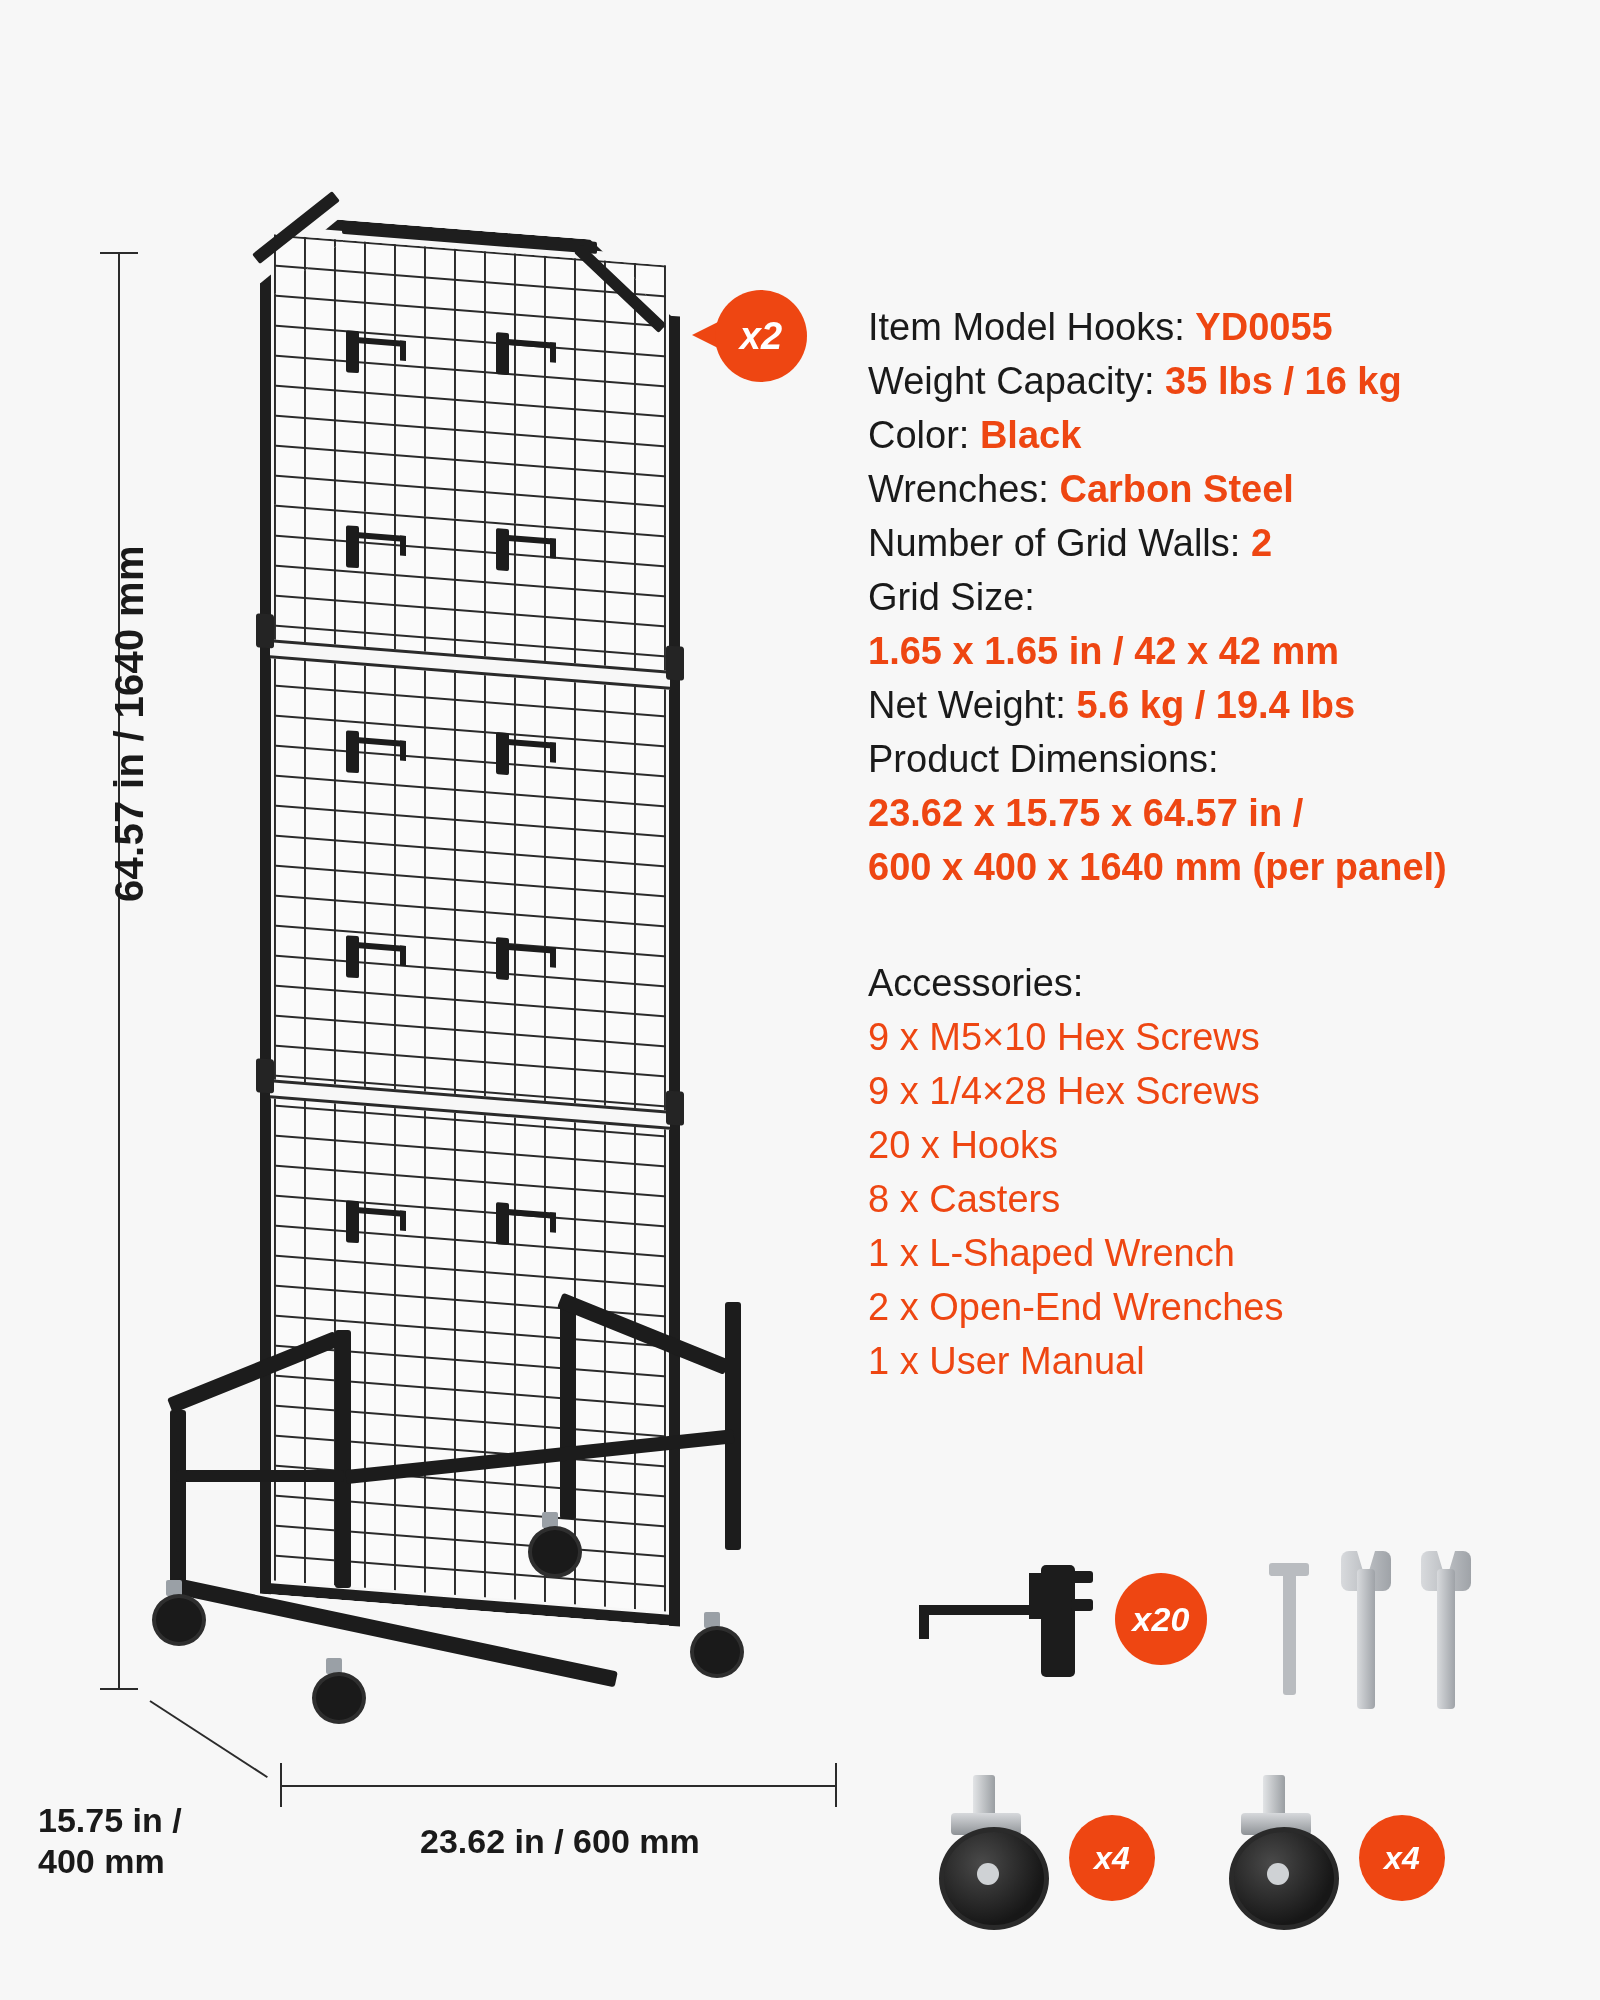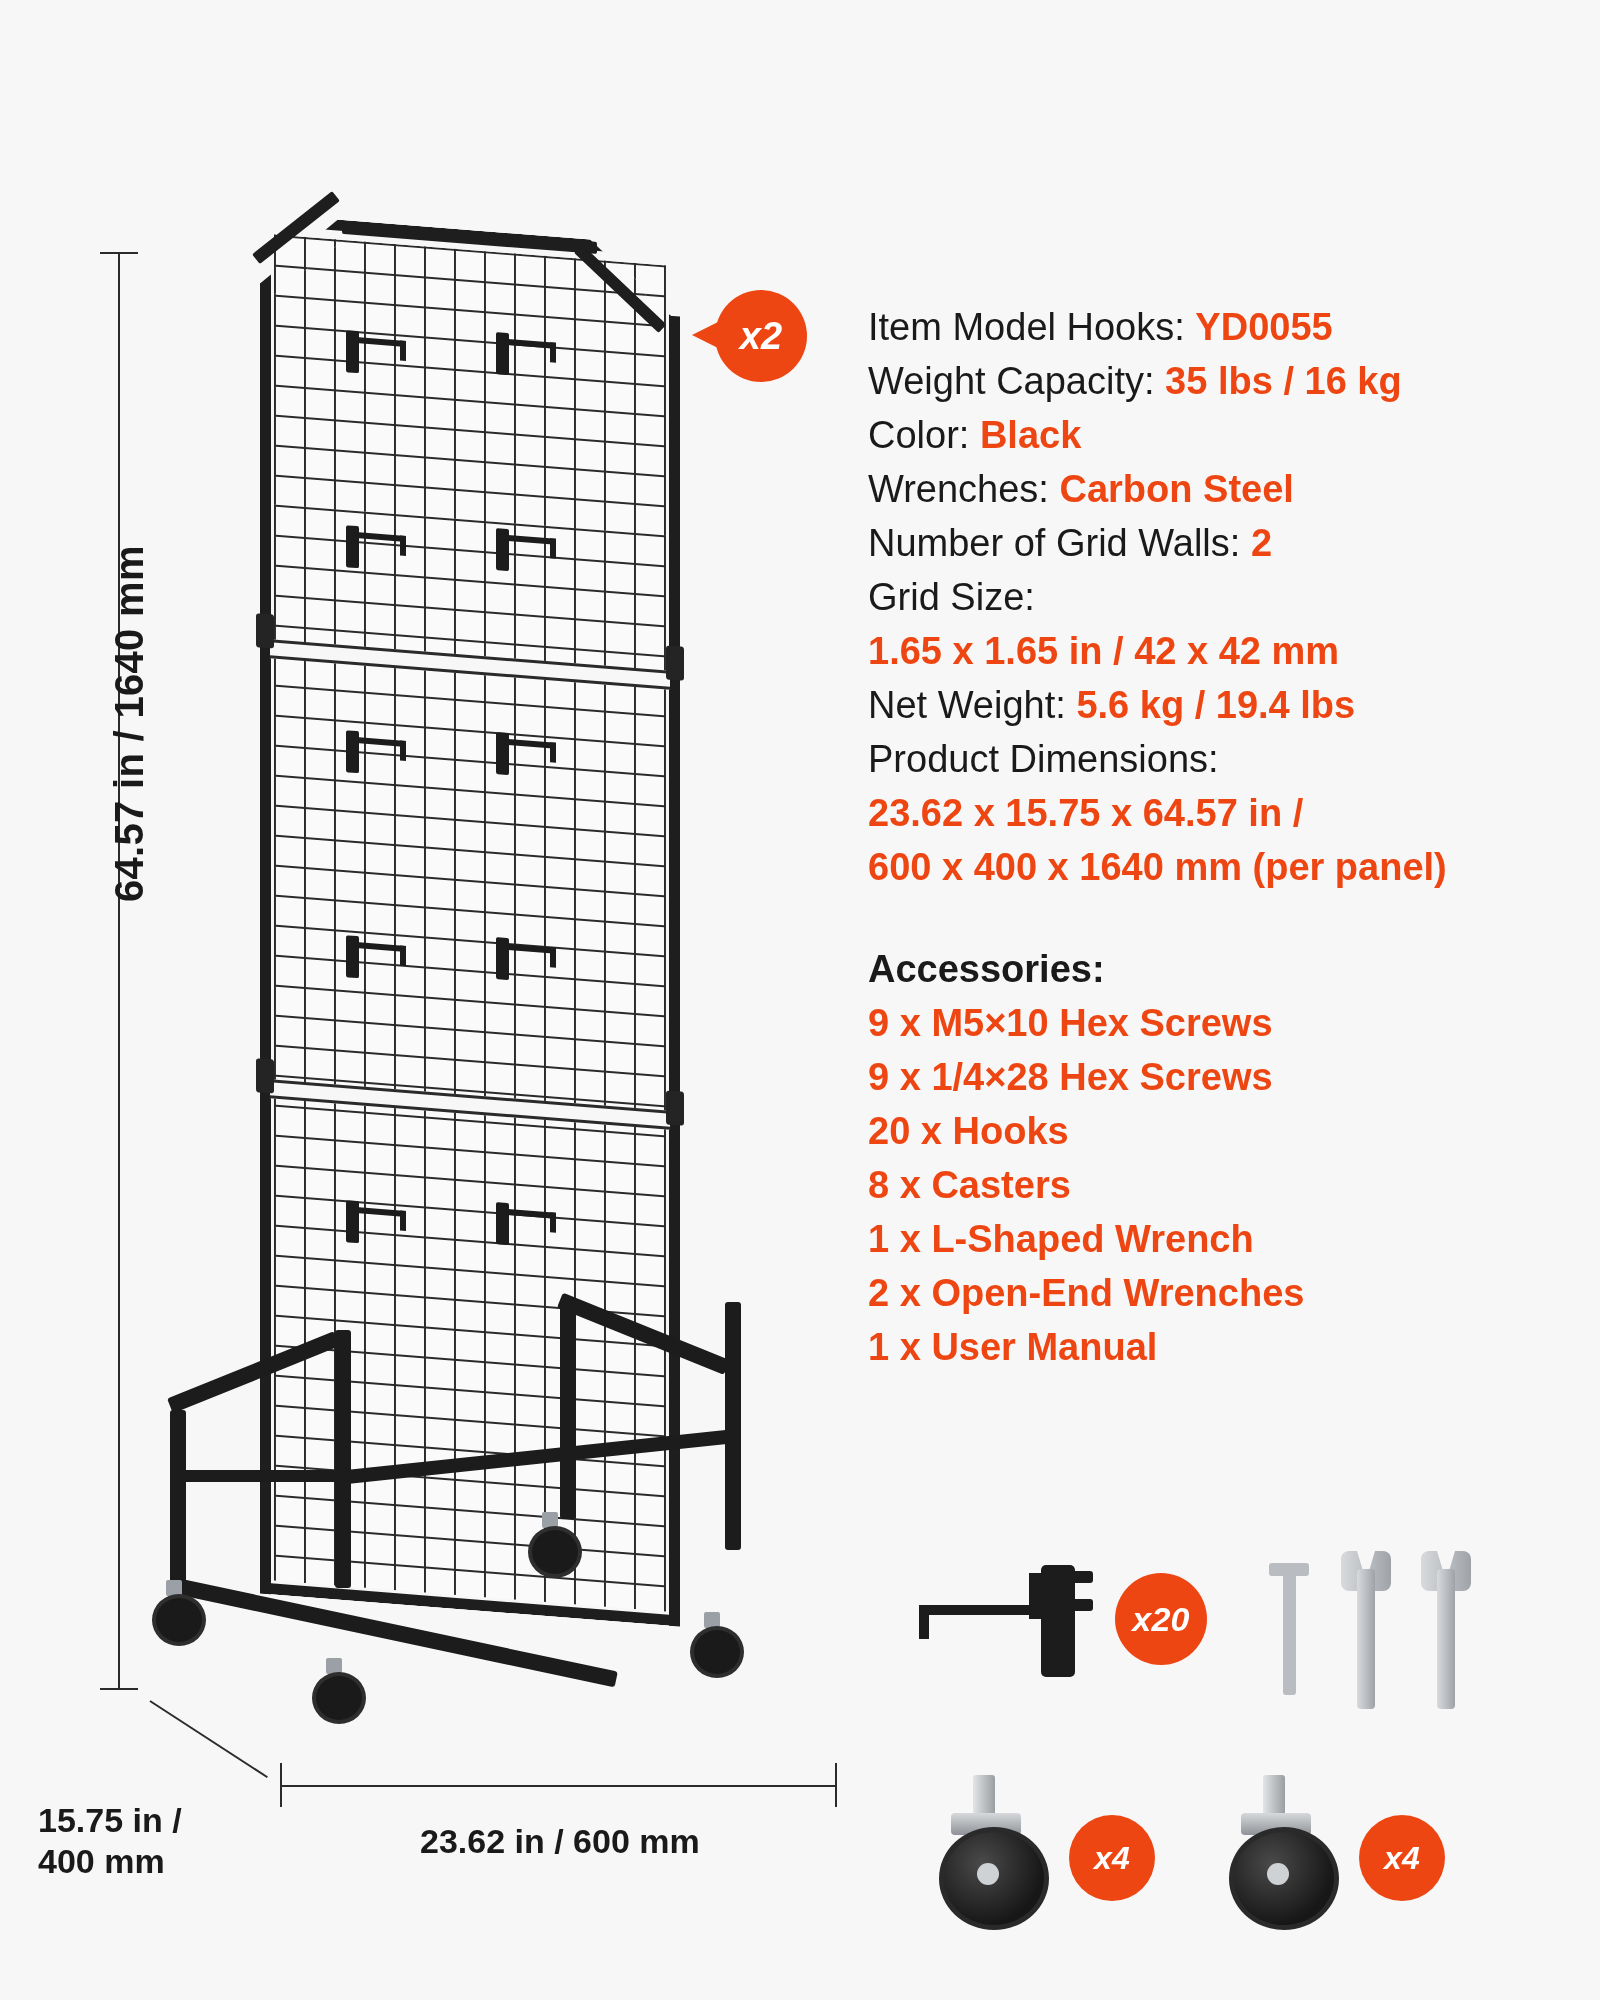--- a/index.html
+++ b/index.html
@@ -291,22 +291,22 @@
     top: 300px;
     width: 720px;
     font-size: 38px;
     line-height: 54px;
     color: #1a1a1a;
   }
   .specs .row { white-space: nowrap; }
   .specs .lbl { font-weight: 400; }
   .specs .val { font-weight: 700; color: #ee4612; }
   .specs .val-line { font-weight: 700; color: #ee4612; }
-  .acc-title { margin-top: 48px; font-weight: 700; }
-  .acc-item { font-weight: 700; color: #ee4612; }
+  .acc-title { margin-top: 62px; font-weight: 400; }
+  .acc-item { font-weight: 400; color: #ee4612; }
 
   
   .acc-art {
     position: absolute;
     left: 919px;
     top: 1545px;
     width: 620px;
     height: 420px;
   }
   .hook-big {

